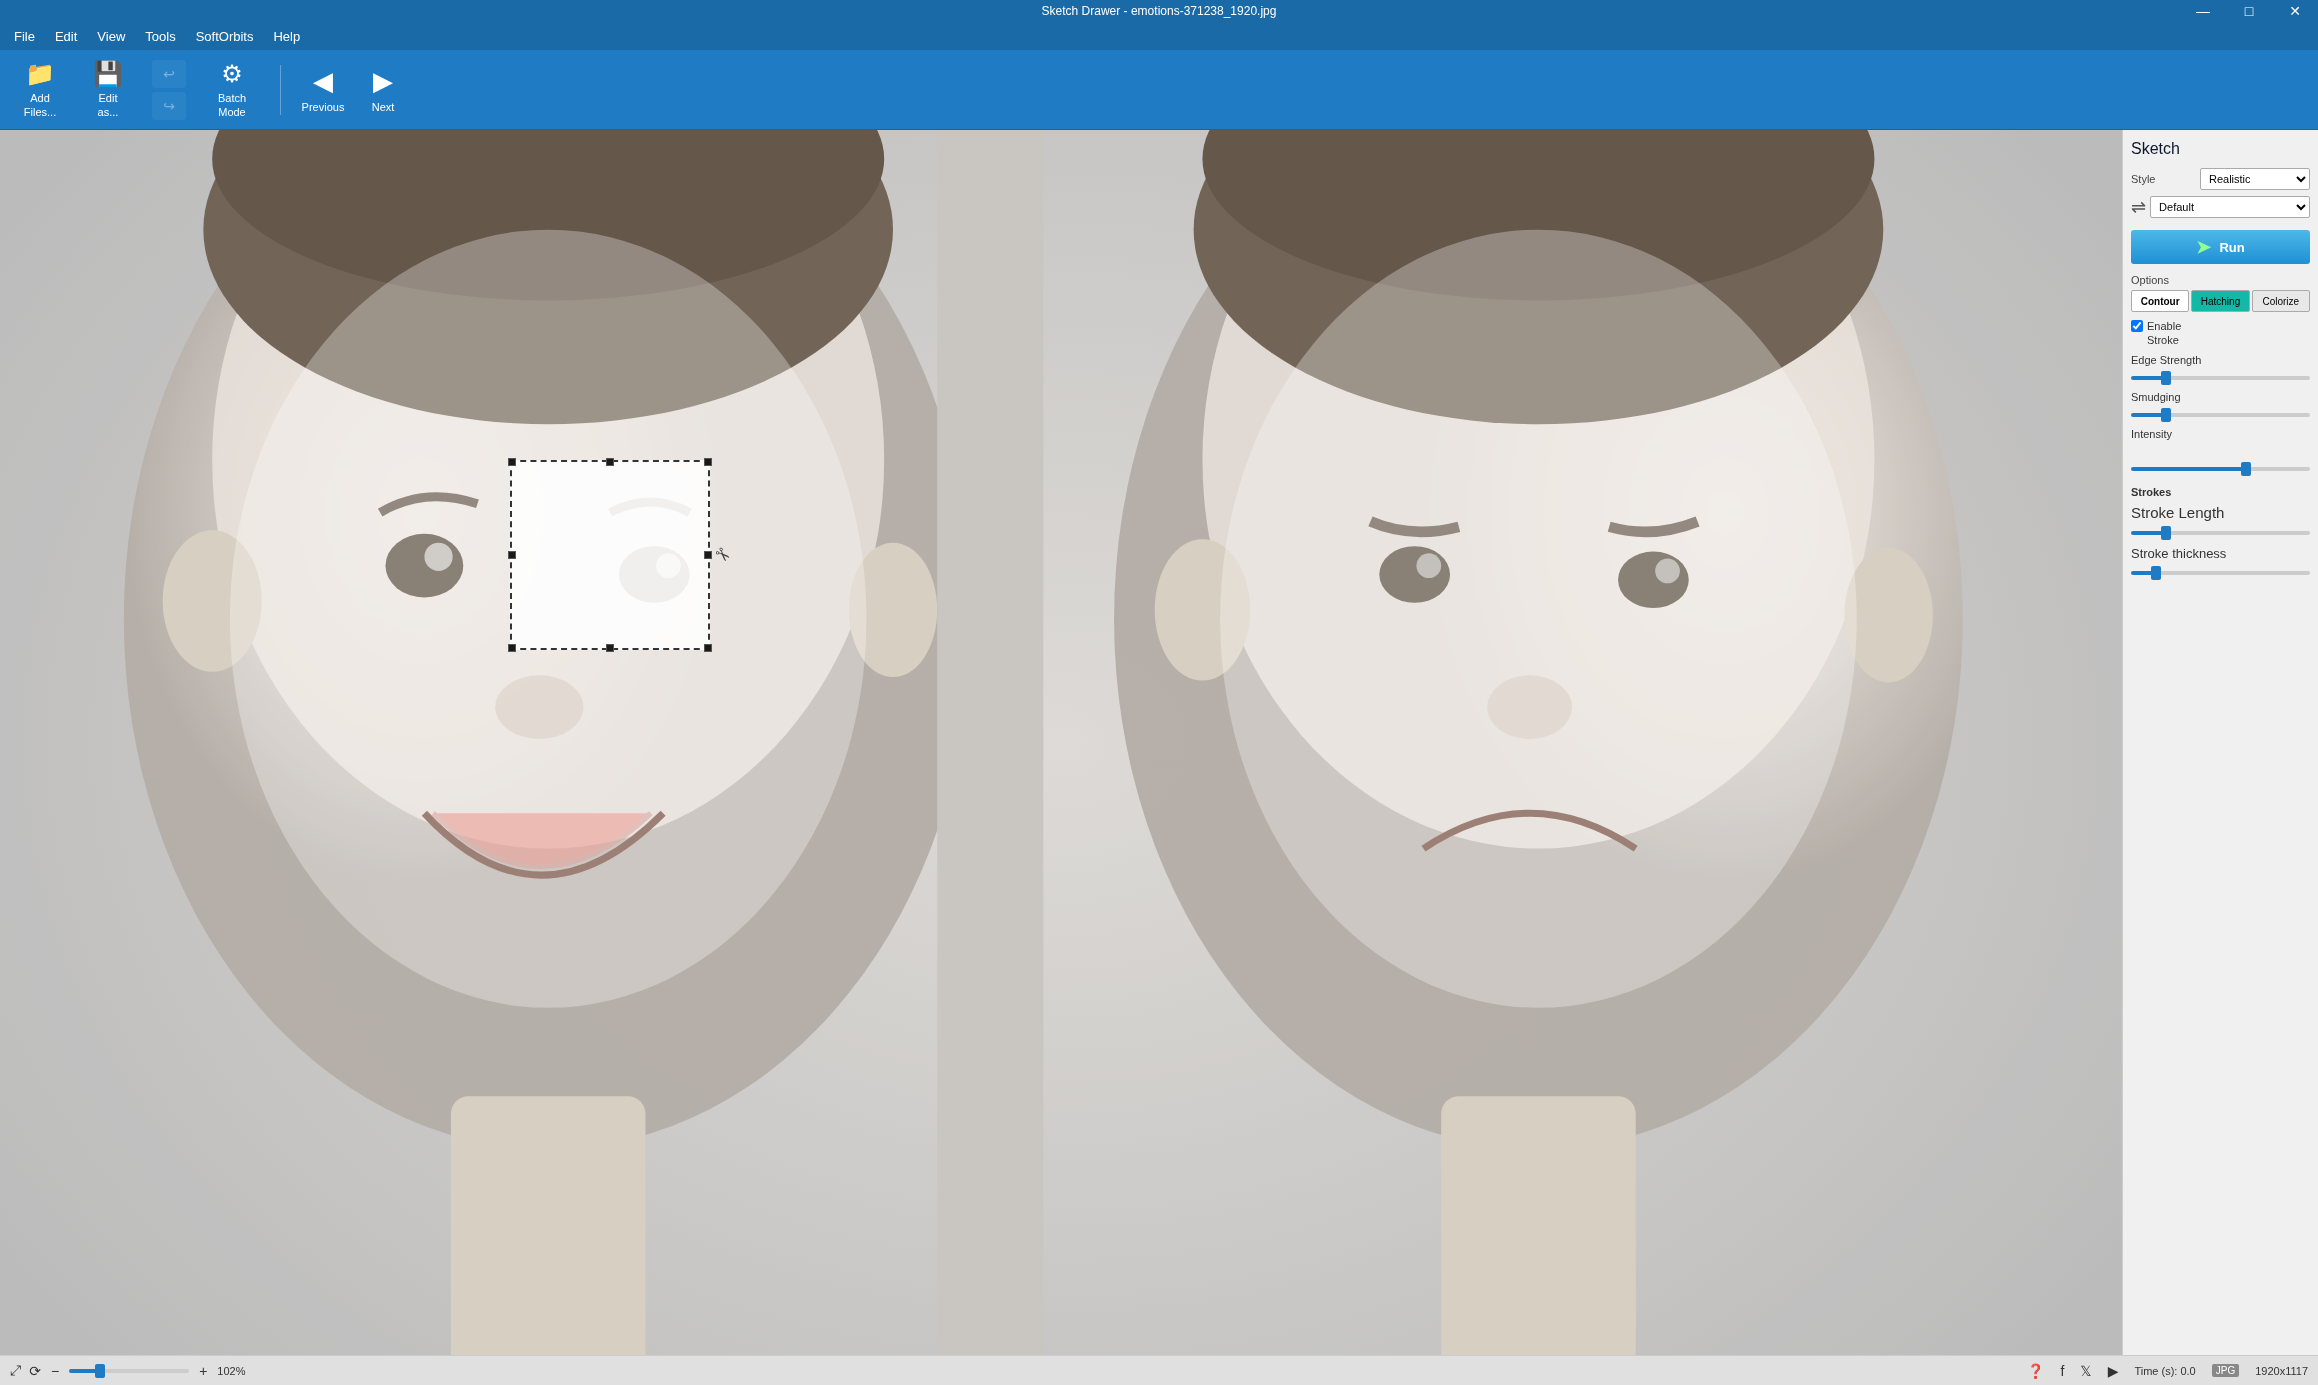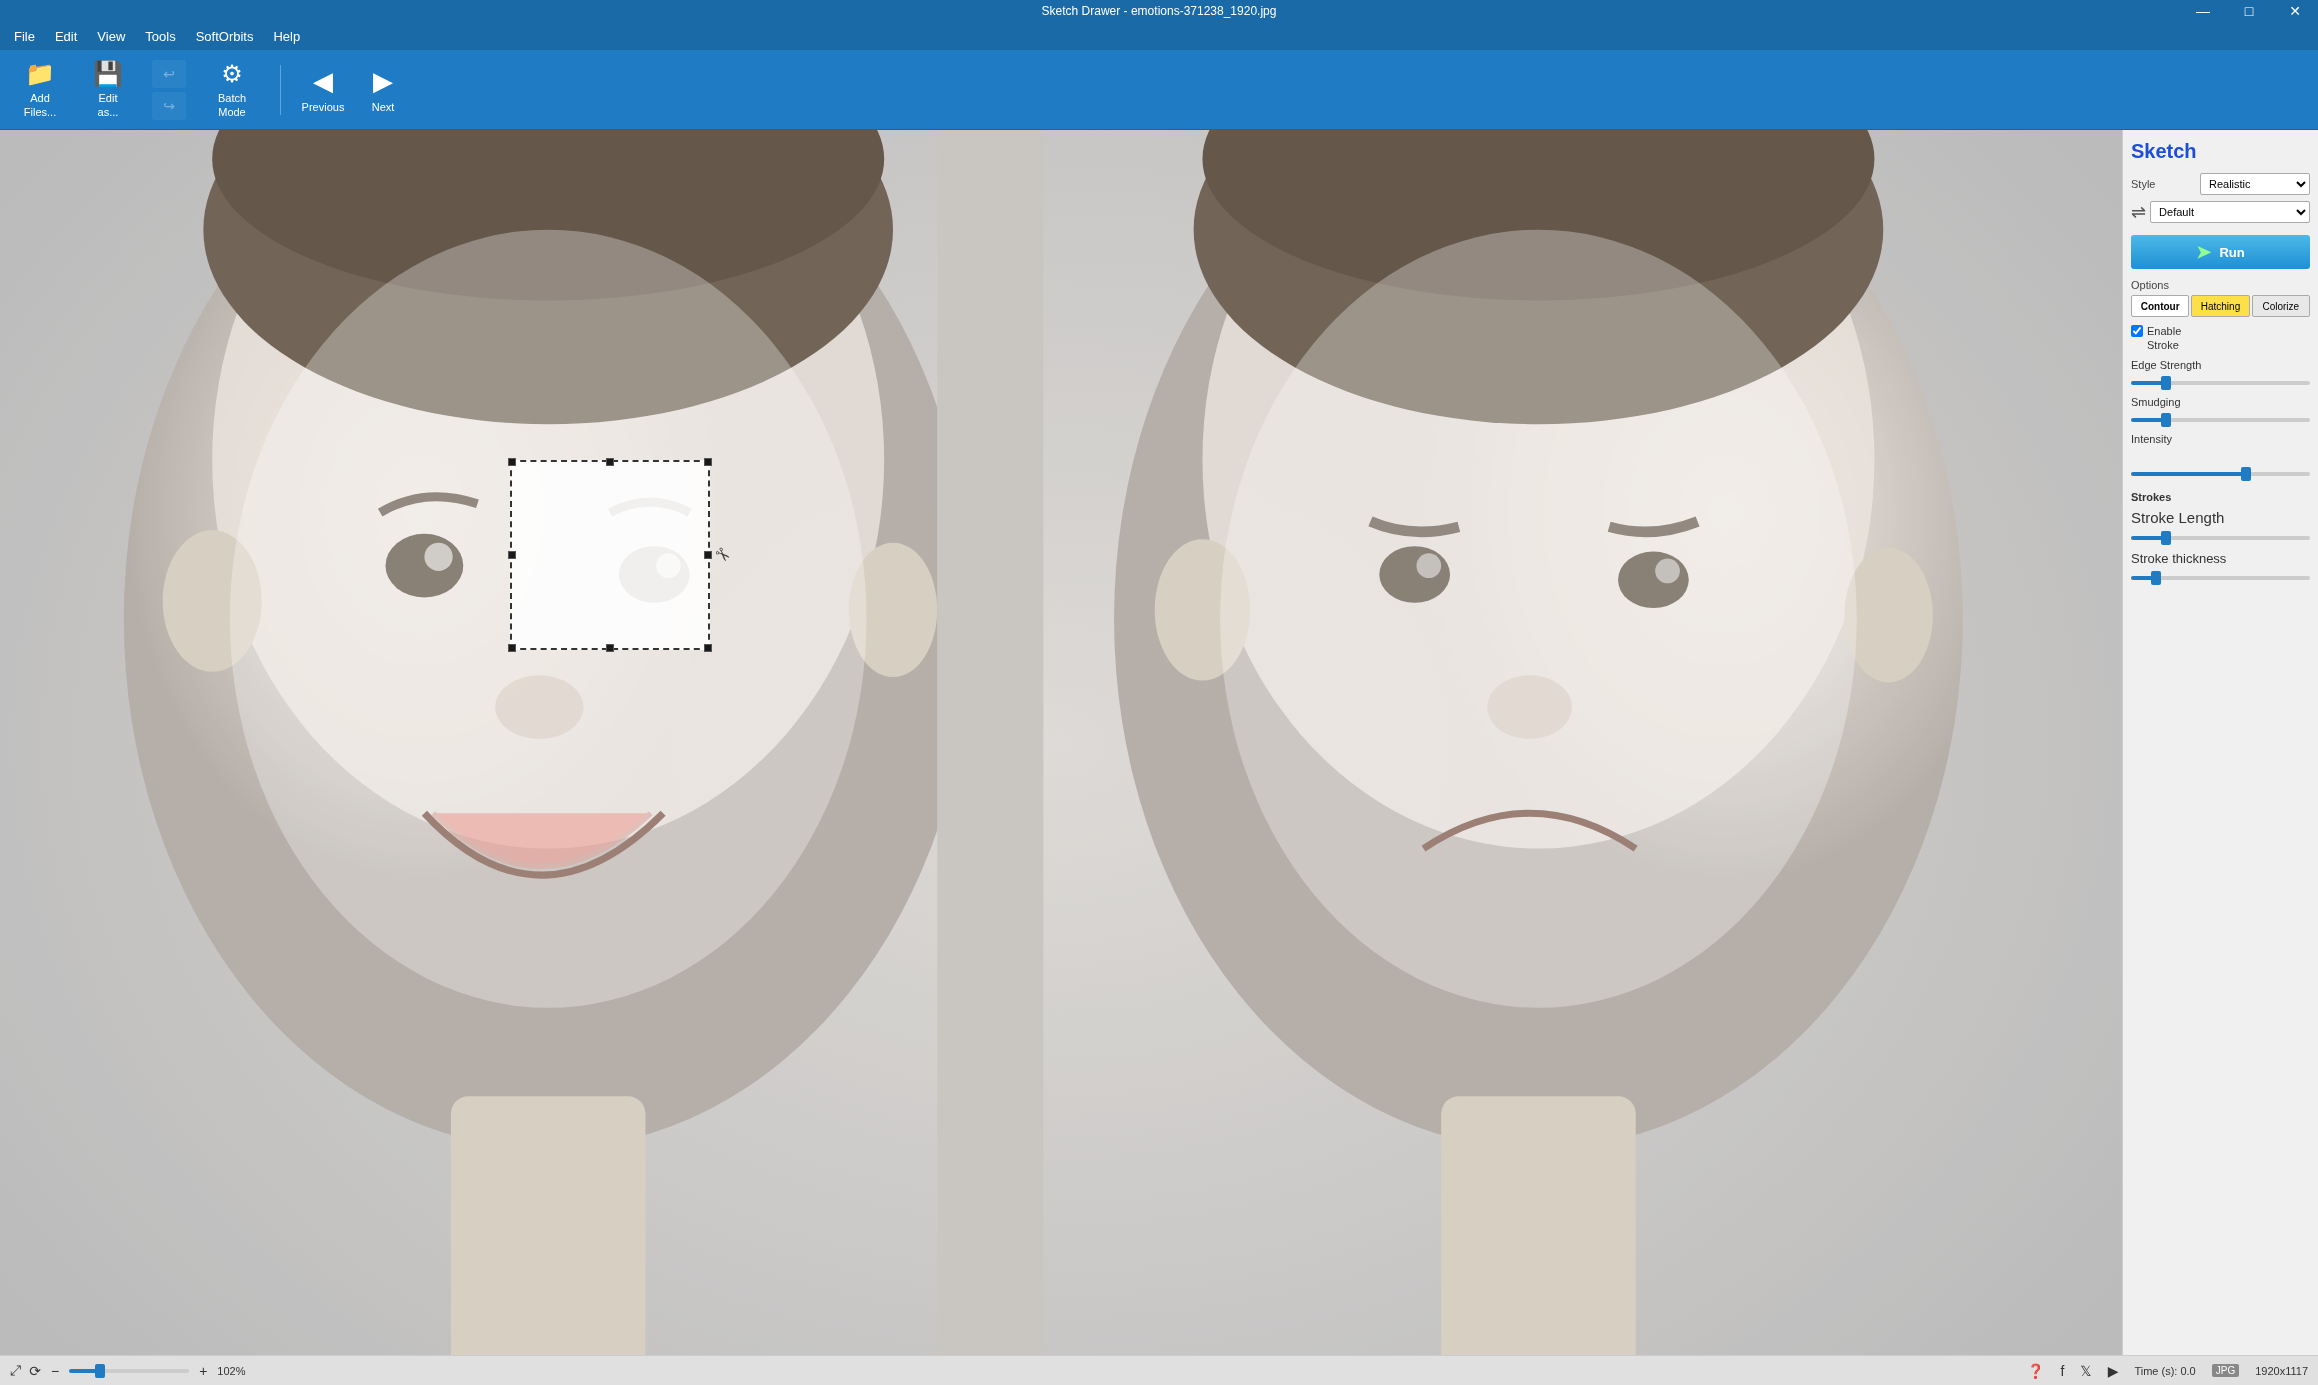--- a/index.html
+++ b/index.html
@@ -177,21 +177,21 @@
       <div style="position:absolute; width:8px; height:8px; background:#1a1a1a; border:1px solid #555; bottom:-4px; left:calc(50% - 4px); cursor:s-resize;"></div>
       <div style="position:absolute; width:8px; height:8px; background:#1a1a1a; border:1px solid #555; bottom:-4px; right:-4px; cursor:se-resize;"></div>
 
       <div style="position:absolute; right:-22px; top:44%; font-size:18px; color:#444; transform:rotate(45deg);">✂</div>
     </div>
 
   </div>
 
   <div style="width:196px; background:#f0f0f0; border-left:1px solid #ccc; display:flex; flex-direction:column; padding:10px 8px; overflow-y:auto;">
 
-    <div style="font-size:20px; font-weight:bold; color:#1d4ed8; margin-bottom:10px;">Sketch</div>
+    <div style="font-size:16px; font-weight:normal; color:#0f172a; margin-bottom:10px;">Sketch</div>
 
     <div style="display:flex; align-items:center; justify-content:space-between; margin-bottom:6px;">
       <span style="font-size:11px; color:#444;">Style</span>
       <select style="height:22px; border:1px solid #aaa; border-radius:2px; font-size:11px; background:white; padding:0 4px; cursor:pointer; width:110px;">
         <option>Realistic</option>
       </select>
     </div>
 
     <div style="display:flex; align-items:center; gap:4px; margin-bottom:8px;">
       <span style="font-size:18px; color:#555;">⇌</span>
@@ -202,21 +202,21 @@
 
     <button style="width:100%; height:34px; background:linear-gradient(180deg,#4db8e8,#1e90d4); border:none; border-radius:3px; color:white; font-size:13px; font-weight:bold; cursor:pointer; display:flex; align-items:center; justify-content:center; gap:8px; margin:4px 0 10px;">
       <span style="color:#90ff90; font-size:18px;">➤</span>
       <span>Run</span>
     </button>
 
     <div style="font-size:11px; color:#444; margin-bottom:4px;">Options</div>
 
     <div style="display:flex; gap:2px; margin-bottom:8px;">
       <button style="flex:1; height:22px; border:1px solid #aaa; background:white; font-size:10px; cursor:pointer; border-radius:2px; font-weight:bold;">Contour</button>
-      <button style="flex:1; height:22px; border:1px solid #aaa; background:#fde047; font-size:10px; cursor:pointer; border-radius:2px;">Hatching</button>
+      <button style="flex:1; height:22px; border:1px solid #aaa; background:#14b8a6; font-size:10px; cursor:pointer; border-radius:2px;">Hatching</button>
       <button style="flex:1; height:22px; border:1px solid #aaa; background:#e8e8e8; font-size:10px; cursor:pointer; border-radius:2px;">Colorize</button>
     </div>
 
     <div style="display:flex; align-items:center; gap:4px; margin-bottom:2px;">
       <input type="checkbox" checked="" style="width: 12px; height: 12px;">
       <span style="font-size:11px; color:#333;">Enable</span>
     </div>
     <div style="font-size:11px; color:#333; margin-left:16px; margin-bottom:8px;">Stroke</div>
 
     <div style="margin-bottom:8px;">

